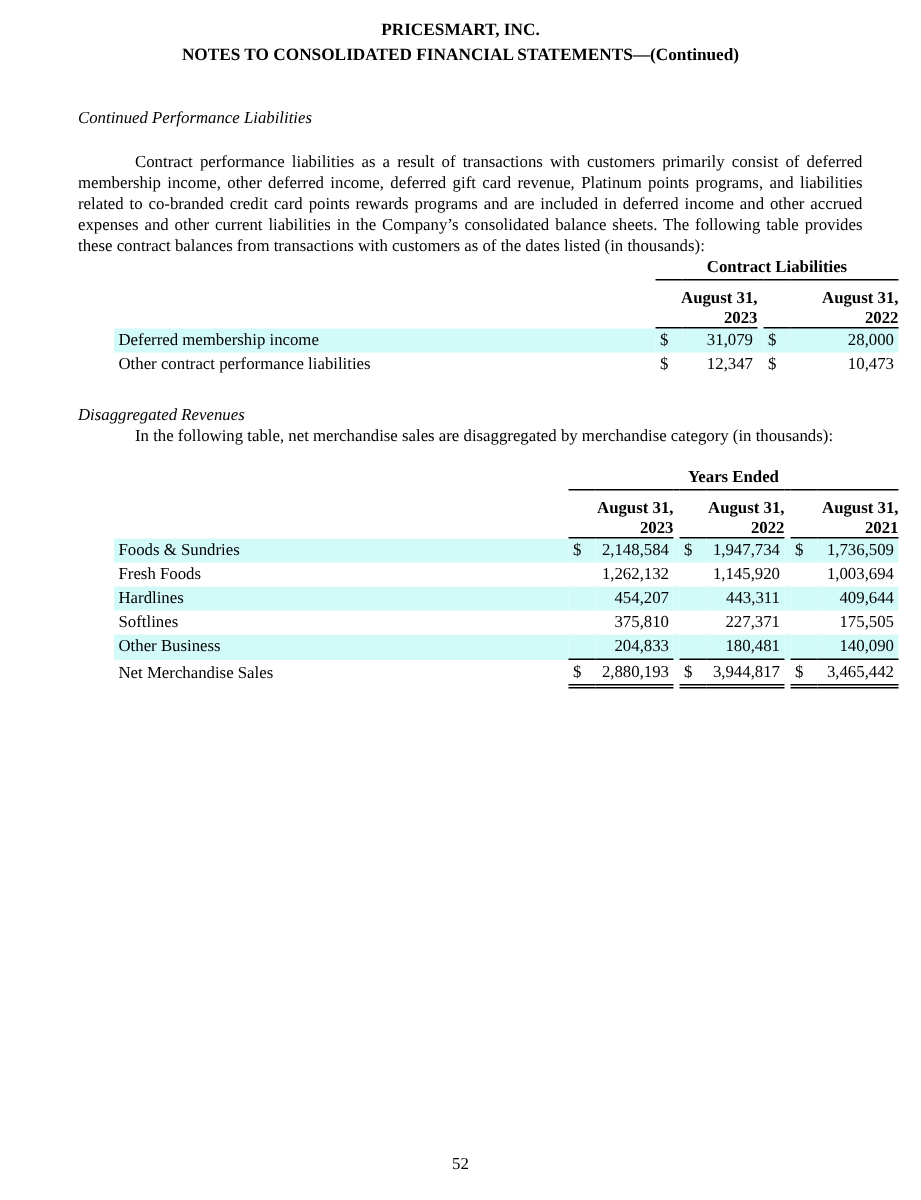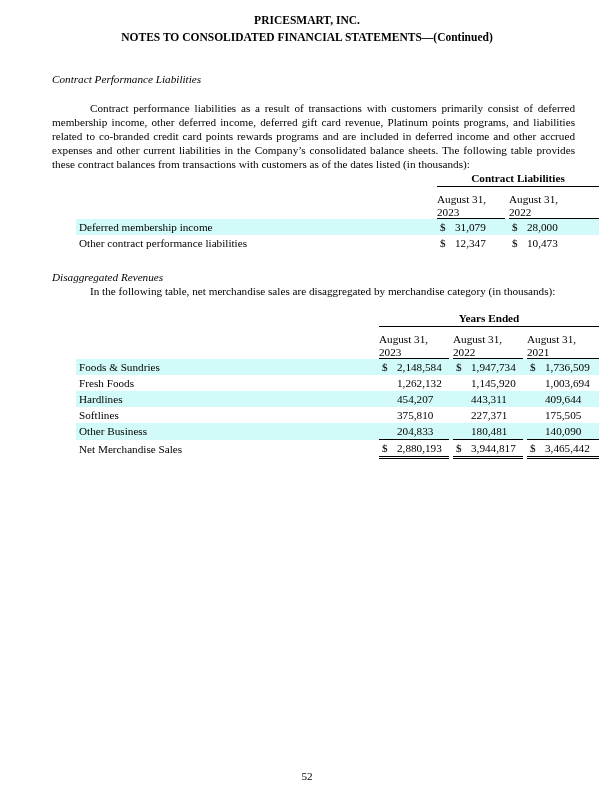--- a/index.html
+++ b/index.html
@@ -13,35 +13,35 @@
   .sec-title { position: absolute; left: 52px; font-style: italic; font-size: 11.2px; }
   .para {
     position: absolute; left: 52px; width: 523px; text-align: justify;
     line-height: 13.9px; font-size: 11.2px; text-indent: 38px;
   }
   table.fin { position: absolute; border-collapse: collapse; font-size: 11.2px; margin-left: 24px; }
   table.fin td { padding: 0; height: 16px; line-height: 16px; white-space: nowrap; }
   .hl { background: #d2faf8; }
   .lbl { padding-left: 3px !important; }
   .cur { text-align: left; padding-left: 3px !important; }
-  .num { padding-right: 3px !important; }
-  .colhead { text-align: left; font-weight: normal; line-height: 12.5px !important; vertical-align: bottom; }
+  .num { text-align: right; padding-right: 3px !important; }
+  .colhead { text-align: right; font-weight: bold; line-height: 12.5px !important; vertical-align: bottom; }
   .group { text-align: center; font-weight: bold; border-bottom: 1.5px solid #000; }
   .ul { border-bottom: 1.5px solid #000; }
   .dul { border-bottom: 3px double #000; }
   .gap { width: 4px; }
   .pgno { position: absolute; top: 770px; left: 0; width: 614px; text-align: center; font-size: 11.2px; }
 </style>
 </head>
 <body>
 
 <div class="hdr hdr1">PRICESMART, INC.</div>
 <div class="hdr hdr2">NOTES TO CONSOLIDATED FINANCIAL STATEMENTS—(Continued)</div>
 
-<div class="sec-title" style="top:73px;">Contract Performance Liabilities</div>
+<div class="sec-title" style="top:73px;">Continued Performance Liabilities</div>
 <div class="para" style="top:102px;">Contract performance liabilities as a result of transactions with customers primarily consist of deferred membership income, other deferred income, deferred gift card revenue, Platinum points programs, and liabilities related to co-branded credit card points rewards programs and are included in deferred income and other accrued expenses and other current liabilities in the Company’s consolidated balance sheets. The following table provides these contract balances from transactions with customers as of the dates listed (in thousands):</div>
 
 <table class="fin" style="top:170px; left:52px; width:523px;">
   <colgroup>
     <col style="width:361px">
     <col style="width:18px">
       <col style="width:50px">
     <col style="width:4px">
     <col style="width:18px">
       <col style="width:72px">

